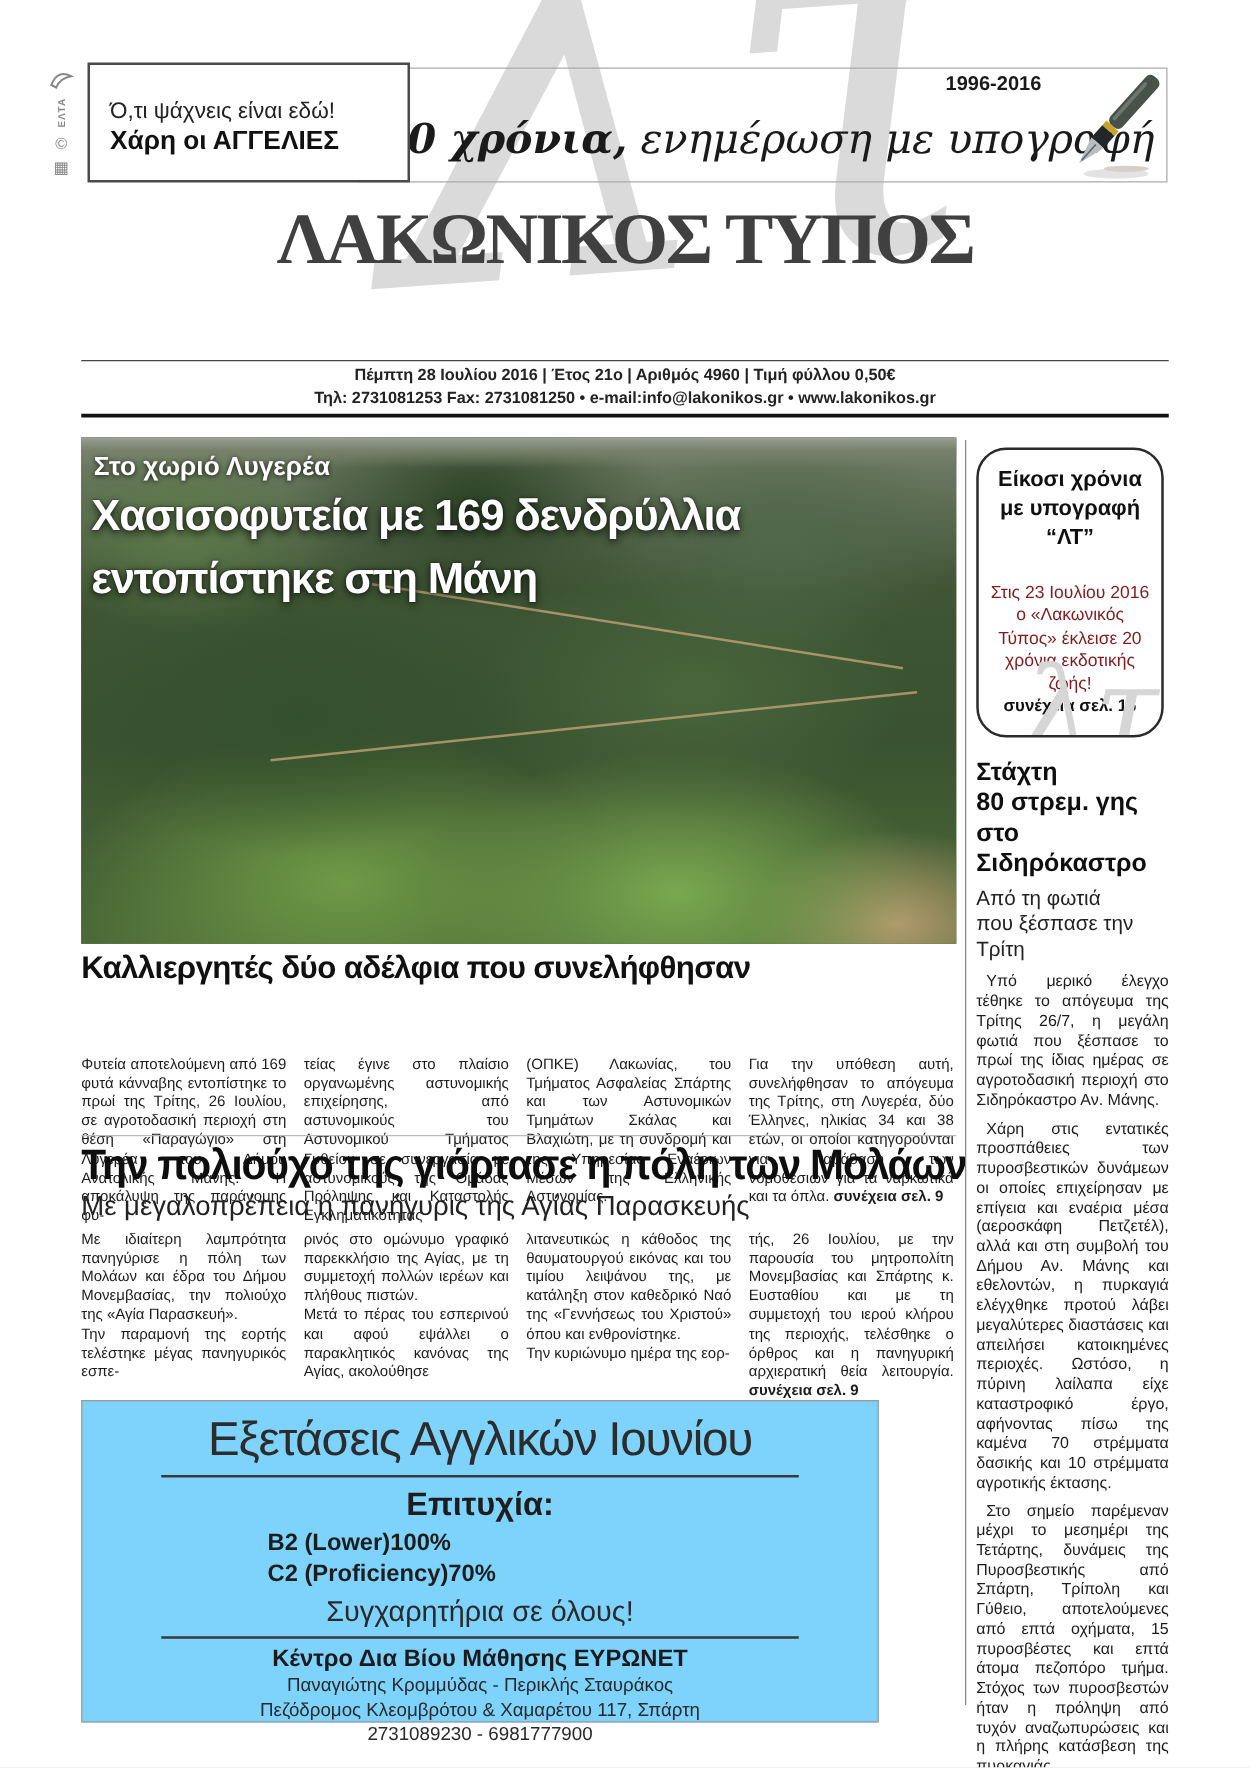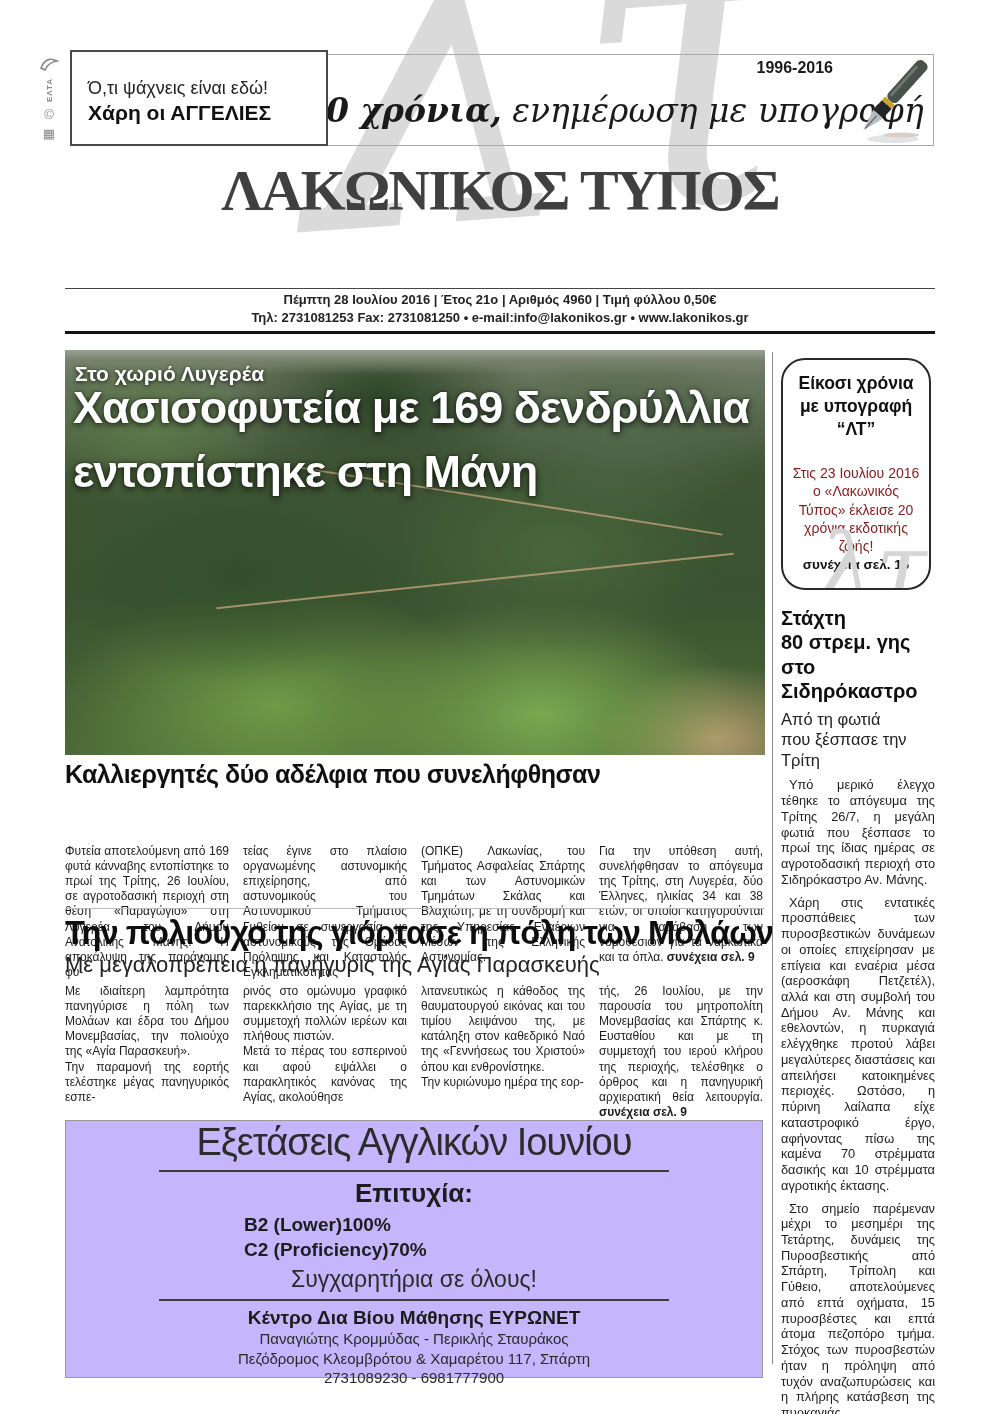--- a/index.html
+++ b/index.html
@@ -53,39 +53,39 @@
       radial-gradient(ellipse 240px 150px at 70% 50%,#48663c 0%,rgba(0,0,0,0) 70%),
       radial-gradient(ellipse 300px 170px at 30% 88%,#6f9a46 0%,rgba(0,0,0,0) 72%),
       radial-gradient(ellipse 280px 160px at 68% 90%,#7aa84f 0%,rgba(0,0,0,0) 72%),
       radial-gradient(ellipse 160px 100px at 93% 96%,#b59a6e 0%,rgba(0,0,0,0) 75%),
       linear-gradient(180deg,#75806d 0%,#3f5534 30%,#3a5230 60%,#4c6b38 100%);}
   .rope{position:absolute;height:2px;background:#c8a77c;opacity:.75;}
   .rope1{width:430px;left:230px;top:150px;transform:rotate(9deg);}
   .rope2{width:520px;left:150px;top:230px;transform:rotate(-6deg);}
   .photo .kicker{position:absolute;left:10px;top:12px;color:#fff;font-weight:bold;font-size:21px;
     text-shadow:0 1px 4px rgba(0,0,0,.8);}
-  .photo .headline{position:absolute;left:8px;top:26px;color:#fff;font-weight:bold;font-size:45px;
+  .photo .headline{position:absolute;left:8px;top:38px;color:#fff;font-weight:bold;font-size:35px;
     line-height:1.42;white-space:pre-line;letter-spacing:-1px;
     text-shadow:0 2px 7px rgba(0,0,0,.75),0 0 2px rgba(0,0,0,.6);}
 
   
   .subhead1{left:65px;top:760px;width:700px;font-size:25px;font-weight:bold;letter-spacing:-.5px;color:#101010;z-index:1;}
   .cols{display:flex;gap:14px;z-index:1;}
   .cols .col{width:164px;font-size:12px;line-height:1.26;text-align:justify;color:#1c1c1c;white-space:pre-line;}
   .cols1{left:65px;top:844px;width:700px;height:112px;}
   .sep-light{left:65px;top:908px;width:700px;border-top:1px solid #bbb;z-index:1;}
   .headline2{left:65px;top:913px;width:730px;font-size:34px;font-weight:bold;letter-spacing:-1px;
     transform:scaleX(.96);transform-origin:left;white-space:nowrap;color:#0e0e0e;z-index:1;}
   .deck2{left:65px;top:952px;width:700px;font-size:22px;color:#222;z-index:1;}
   .cols2{left:65px;top:984px;width:700px;height:132px;}
   .cont{font-weight:bold;}
 
   
-  .adbox{left:65px;top:1120px;width:698px;height:258px;background:#c4b5fd;border:1px solid #999;
-    box-sizing:border-box;text-align:center;z-index:1;padding-top:0;}
+  .adbox{left:65px;top:1120px;width:638px;height:258px;background:#7dd3fc;border:1px solid #999;
+    box-sizing:border-box;text-align:center;z-index:1;padding-top:10px;}
   .adbox .ad-title{font-size:38px;color:#2c2c2c;letter-spacing:-1px;}
   .adbox .ad-rule{width:510px;border-top:2px solid #3a3a3a;margin:6px auto 6px auto;}
   .adbox .ad-sub{font-size:26px;font-weight:bold;color:#1d1d1d;}
   .ad-rows{width:340px;margin:4px auto 0 auto;}
   .ad-row{display:flex;justify-content:flex-start;font-size:19px;font-weight:bold;color:#1d1d1d;line-height:1.3;}
   .adbox .ad-congrats{font-size:23px;color:#2a2a2a;margin-top:4px;}
   .adbox .ad-org{font-size:19px;font-weight:bold;margin-top:6px;color:#1b1b1b;}
   .adbox .ad-line{font-size:15px;color:#2a2a2a;line-height:1.3;}
 
   

